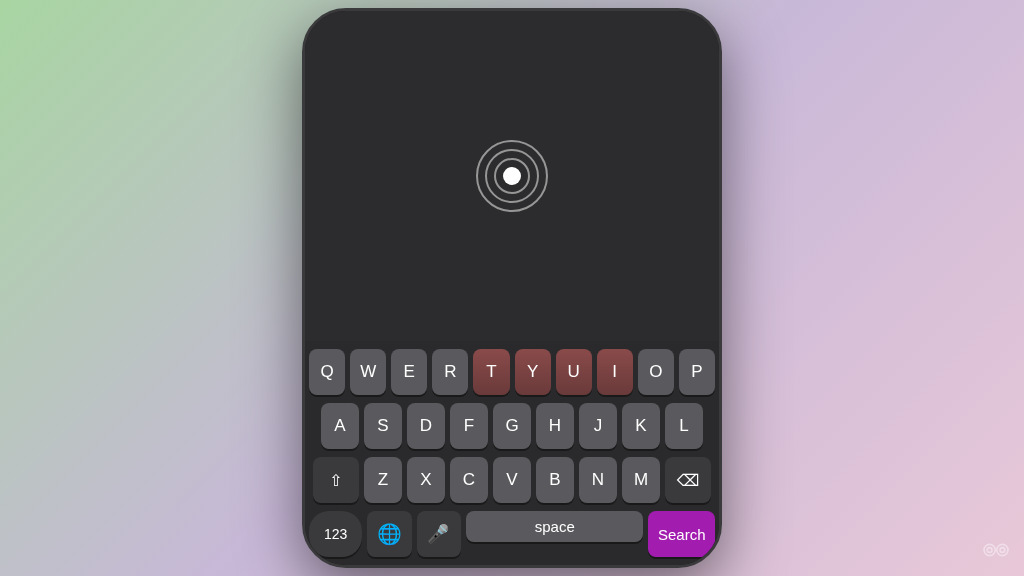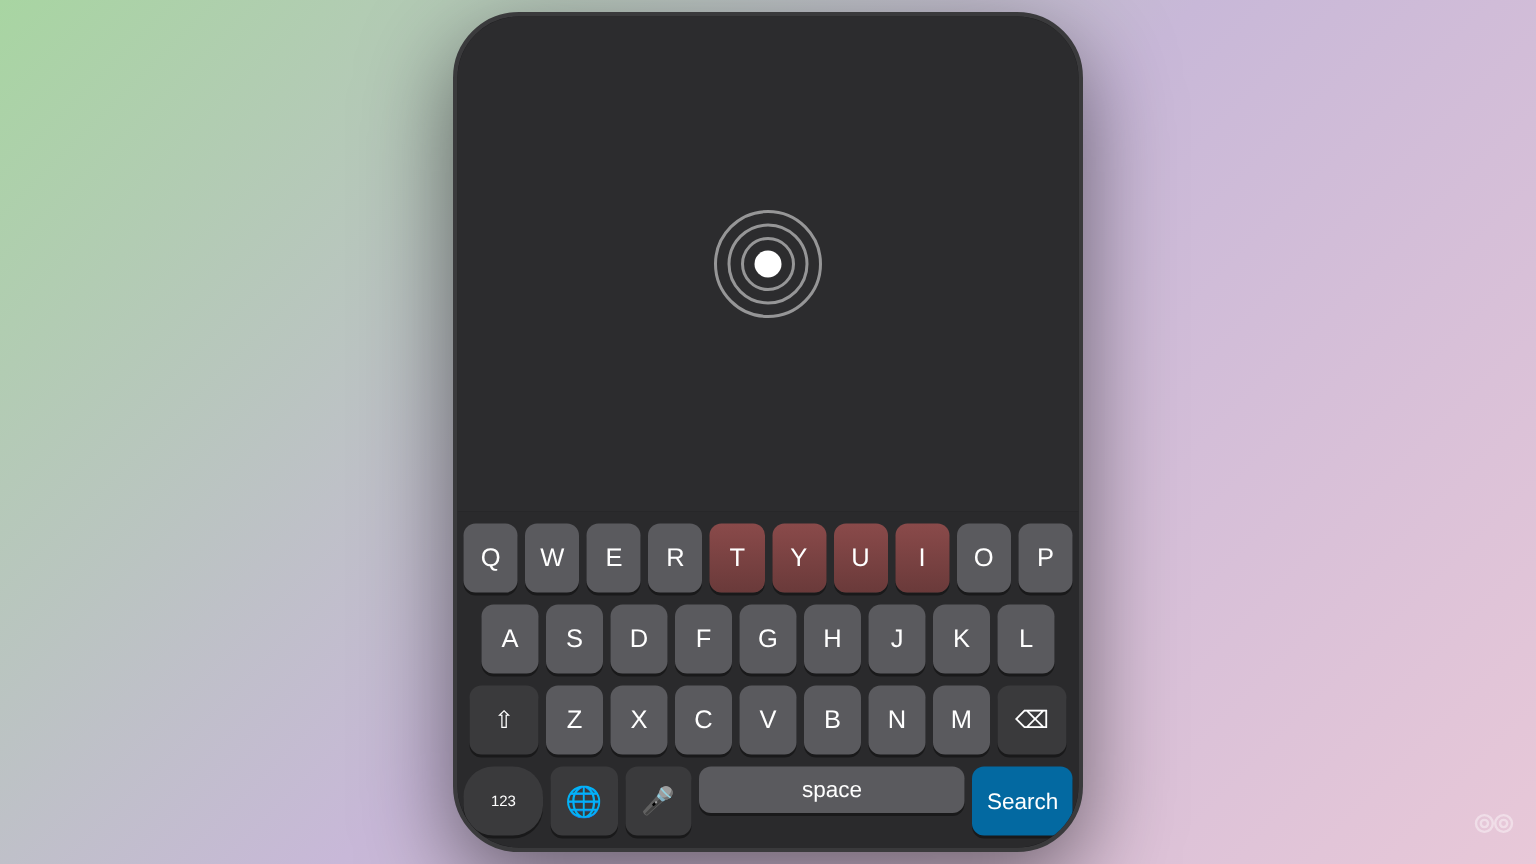--- a/index.html
+++ b/index.html
@@ -132,21 +132,21 @@
       margin-bottom: 4px;
     }
 
     .key-123 {
       background: #3a3a3c;
       color: white;
       border-radius: 20px;
       display: flex;
       align-items: center;
       justify-content: center;
-      font-size: 10px;
+      font-size: 14px;
       font-weight: 500;
       cursor: pointer;
       height: 46px;
       flex: 1.2;
       box-shadow: 0 2px 0 rgba(0,0,0,0.4);
     }
 
     .key-globe {
       background: #3a3a3c;
       color: white;
@@ -183,21 +183,21 @@
       align-items: center;
       justify-content: center;
       font-size: 15px;
       cursor: pointer;
       height: 31px;
       flex: 4;
       box-shadow: 0 2px 0 rgba(0,0,0,0.4);
     }
 
     .key-search {
-      background: #0369a1;
+      background: #a21caf;
       color: white;
       border-radius: 8px;
       display: flex;
       align-items: center;
       justify-content: center;
       font-size: 15px;
       cursor: pointer;
       height: 46px;
       flex: 1.5;
       box-shadow: 0 2px 0 rgba(0,0,0,0.4);

